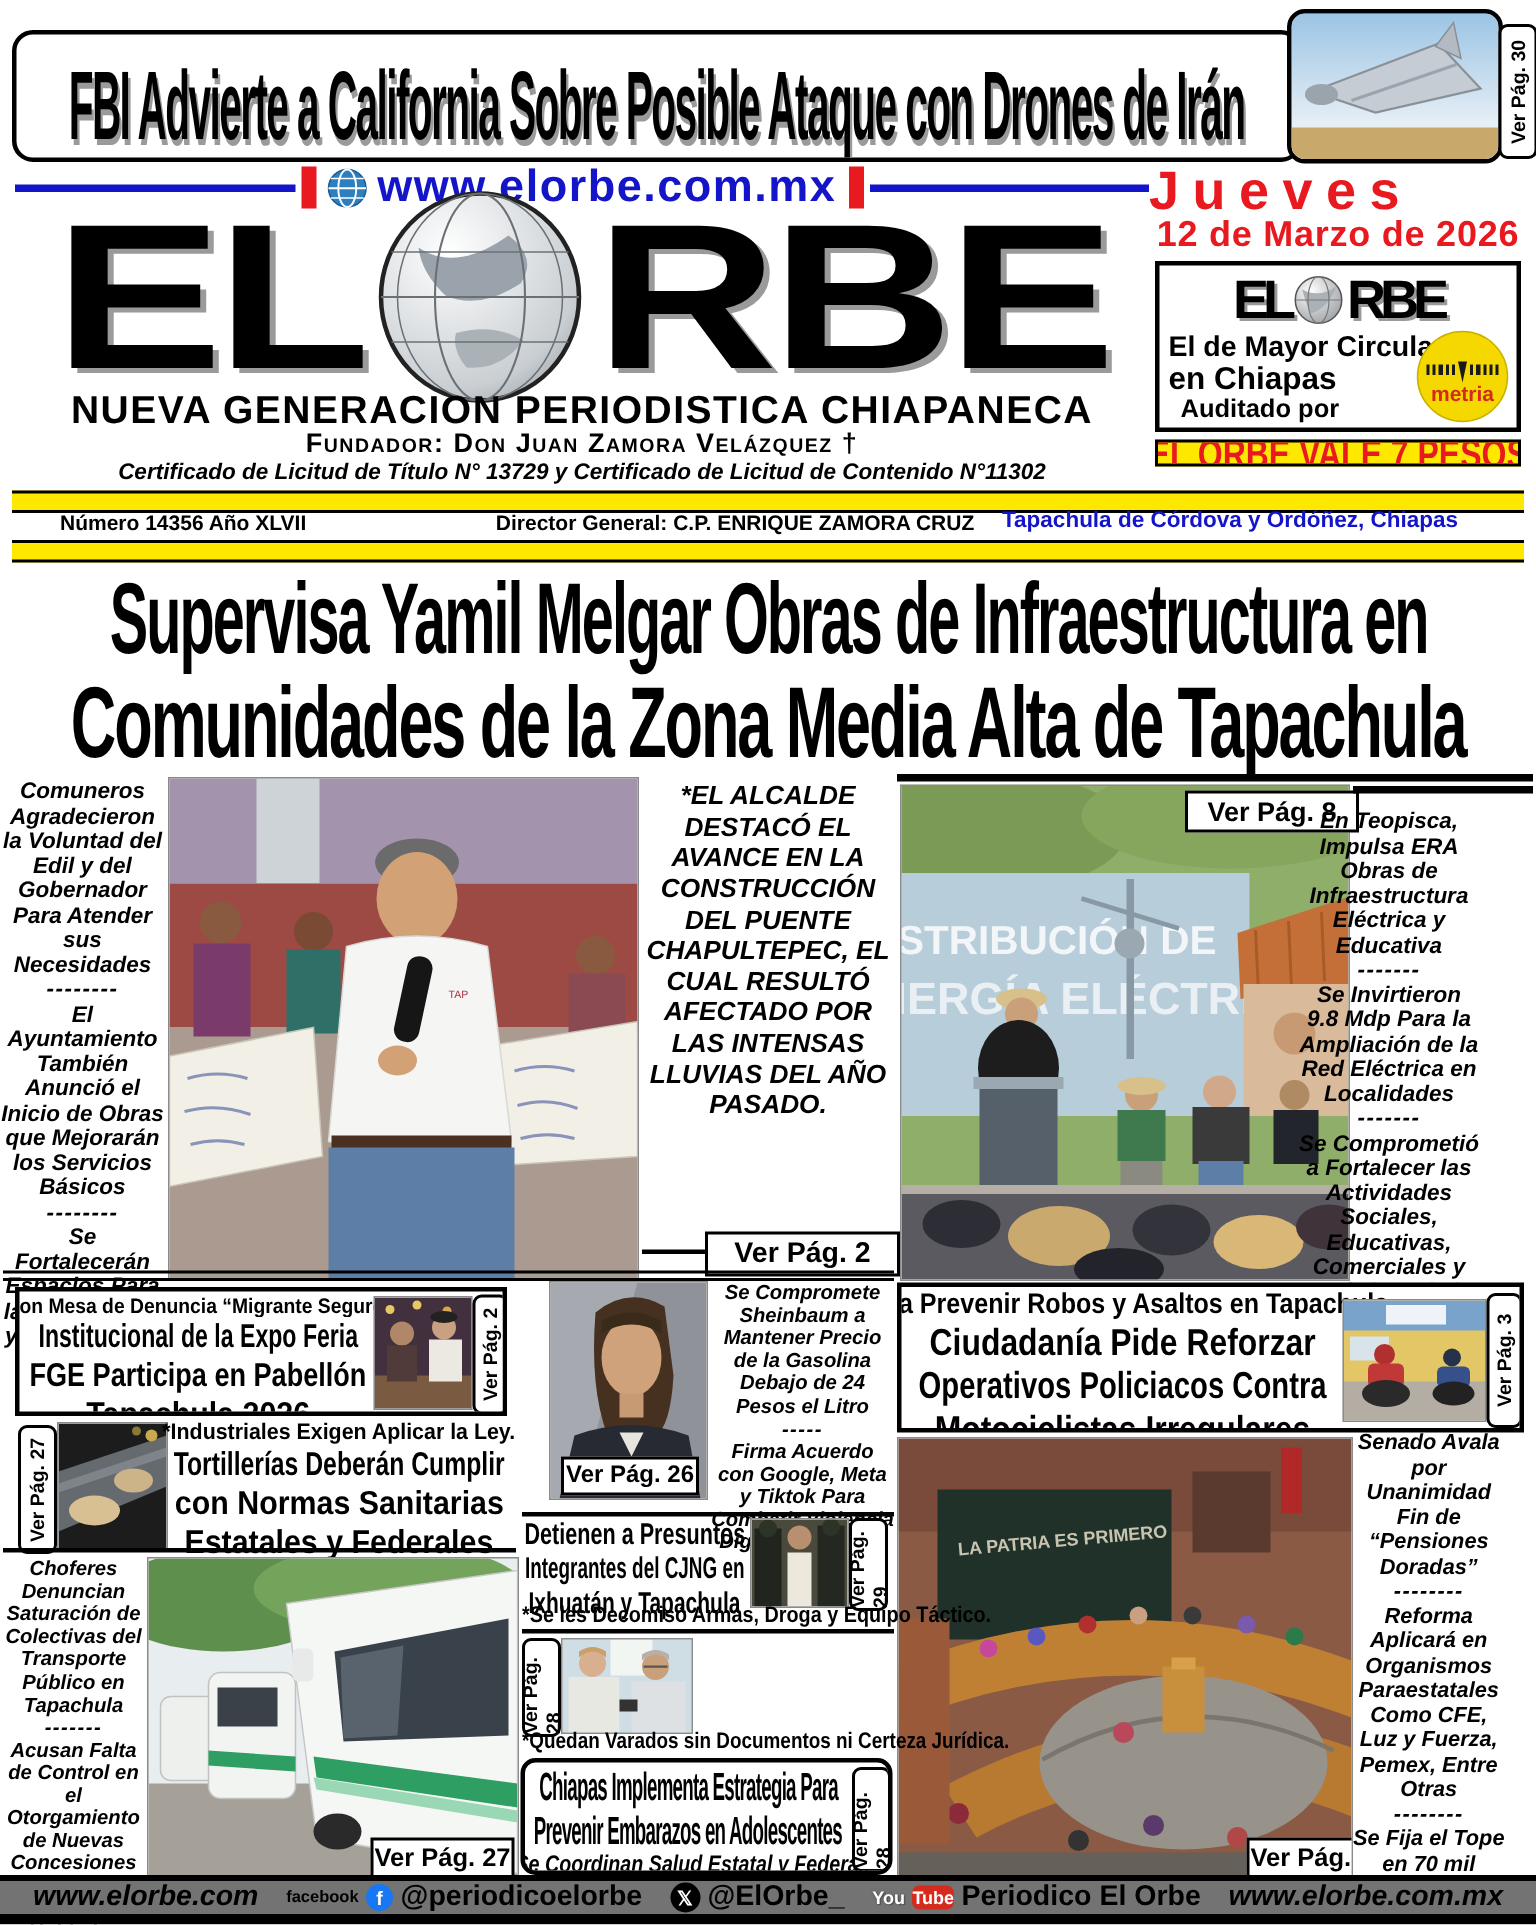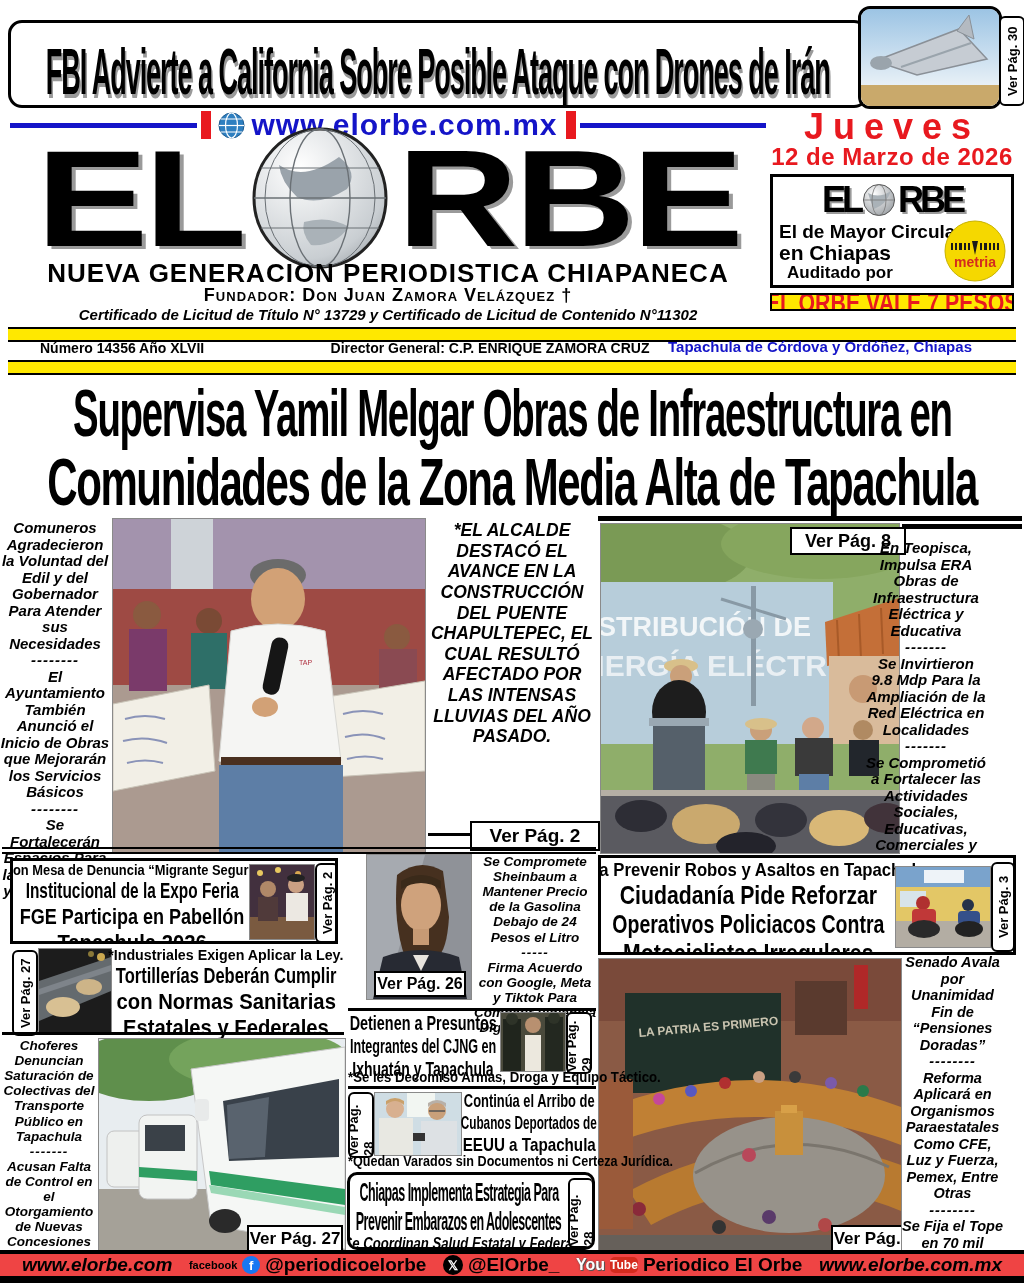--- a/index.html
+++ b/index.html
@@ -26,21 +26,21 @@
   .rule{background:#000;}
   .photo{border:1px solid #8a8a8a;overflow:hidden;background:#ddd;}
   .photo svg{display:block;}
   .red{color:#e8191f;}
   .blue{color:#1414c8;}
   
   .logoletters{font-weight:bold;letter-spacing:-4px;
     text-shadow:4px 4px 0 #9a9a9a;}
   
   #footer{display:flex;align-items:flex-start;justify-content:space-between;
-    background:#ef4444;border-top:4px solid #000;border-bottom:7px solid #000;
+    background:#737373;border-top:4px solid #000;border-bottom:7px solid #000;
     padding:0 22px;box-sizing:border-box;}
   .fitem{display:flex;align-items:center;gap:5px;font-weight:bold;font-size:19px;}
   .circlelogo{border-radius:50%;display:flex;align-items:center;justify-content:center;
     color:#fff;font-weight:bold;}
 </style>
 </head>
 <body>
 
 <div id="page">
 
@@ -79,21 +79,21 @@
       <ellipse cx="13.5" cy="13.5" rx="6" ry="12.5" fill="none" stroke="#fff" stroke-width="1.2"></ellipse>
       <line x1="1" y1="13.5" x2="26" y2="13.5" stroke="#fff" stroke-width="1.2"></line>
       <line x1="2.5" y1="7" x2="24.5" y2="7" stroke="#fff" stroke-width="1"></line>
       <line x1="2.5" y1="20" x2="24.5" y2="20" stroke="#fff" stroke-width="1"></line>
     </svg>
     <span class="b blue" style="font-size:30px;letter-spacing:1px;margin:0 4px;">www.elorbe.com.mx</span>
     <div style="width:10px;height:28px;background:#e8191f;margin:0 4px;"></div>
     <div style="flex:1;height:5px;background:#1414c8;"></div>
   </div>
 
-  <div class="abs b red" style="left:766px;top:106px;width:252px;font-size:36px;text-align:center;letter-spacing:9px;">Jueves</div>
+  <div class="abs b red" style="left:766px;top:106px;width:252px;font-size:36px;letter-spacing:9px;">Jueves</div>
   <div class="abs b red" style="left:766px;top:143px;width:252px;font-size:24px;text-align:center;letter-spacing:0.5px;">12 de Marzo de 2026</div>
 
   <div class="abs" style="left:770px;top:174px;width:244px;height:114px;border:3px solid #000;background:#fff;box-sizing:border-box;padding:2px 6px;">
     <div style="display:flex;align-items:center;justify-content:center;gap:2px;">
       <span class="logoletters" style="font-size:36px;text-shadow:2px 2px 0 #9a9a9a;">EL</span>
       <svg width="34" height="34" viewBox="0 0 34 34">
         <defs>
             <radialGradient id="g2" cx="0.35" cy="0.3" r="0.9">
           <stop offset="0" stop-color="#fdfdfd"></stop>
               <stop offset="1" stop-color="#8f9499"></stop>
@@ -510,31 +510,20 @@
       <circle cx="20" cy="16" r="9" fill="#d8b090"></circle>
       <path d="M11 12 Q20 4 29 12 L29 8 Q20 2 11 8 Z" fill="#caa06a"></path>
       <rect x="4" y="25" width="34" height="37" fill="#e8e8e2"></rect>
       <circle cx="62" cy="18" r="9" fill="#c9a07a"></circle>
       <path d="M53 14 Q62 6 71 14 L71 10 Q62 4 53 10 Z" fill="#b8b0a8"></path>
       <line x1="54" y1="18" x2="70" y2="18" stroke="#555" stroke-width="1.5"></line>
       <rect x="46" y="28" width="36" height="34" fill="#dde1e4"></rect>
       <rect x="38" y="40" width="12" height="8" fill="#333"></rect>
     </svg>
   </div>
-  <div class="abs" style="left:462px;top:1090px;width:134px;">
-    <div class="cline">
-        <span style="font-size:19px;transform:scale(0.68,1);">Continúa el Arribo de</span>
-      </div>
-    <div class="cline">
-        <span style="font-size:19px;transform:scale(0.62,1);">Cubanos Deportados de</span>
-      </div>
-    <div class="cline">
-        <span style="font-size:19px;transform:scale(0.80,1);">EEUU a Tapachula</span>
-      </div>
-  </div>
   <div class="abs lline" style="left:348px;top:1152px;width:248px;">
     <span style="font-size:15px;transform:scale(0.84,1);">*Quedan Varados sin Documentos ni Certeza Jurídica.</span>
   </div>
 
   <div class="abs" style="left:347px;top:1172px;width:248px;height:78px;border:3px solid #000;border-radius:10px;
               box-sizing:border-box;background:#fff;overflow:hidden;">
     <div class="abs" style="left:2px;top:2px;width:214px;">
       <div class="cline">
           <span style="font-size:25px;letter-spacing:-1px;transform:scale(0.50,1.05);">Chiapas Implementa Estrategia Para</span>
         </div>
@@ -555,20 +544,20 @@
     <span class="fitem">
       <span style="font-size:11px;">facebook</span>
       <span class="circlelogo" style="width:18px;height:18px;background:#1877f2;font-size:13px;">f</span>
       <span>@periodicoelorbe</span>
     </span>
     <span class="fitem">
       <span class="circlelogo" style="width:20px;height:20px;background:#000;font-size:13px;">𝕏</span>
       <span>@ElOrbe_</span>
     </span>
     <span class="fitem">
-      <span style="font-size:16px;color:#fff;text-shadow:0 0 2px #555,1px 1px 0 #555;">You</span>
+      <span style="font-size:12px;color:#fff;text-shadow:0 0 2px #555,1px 1px 0 #555;">You</span>
       <span style="background:#d42b1e;color:#fff;font-size:12px;font-weight:bold;border-radius:5px;padding:1px 0;">Tube</span>
       <span>Periodico El Orbe</span>
     </span>
     <span class="b i" style="font-size:19px;">www.elorbe.com.mx</span>
   </div>
 
 </div>
 
 </body></html>

